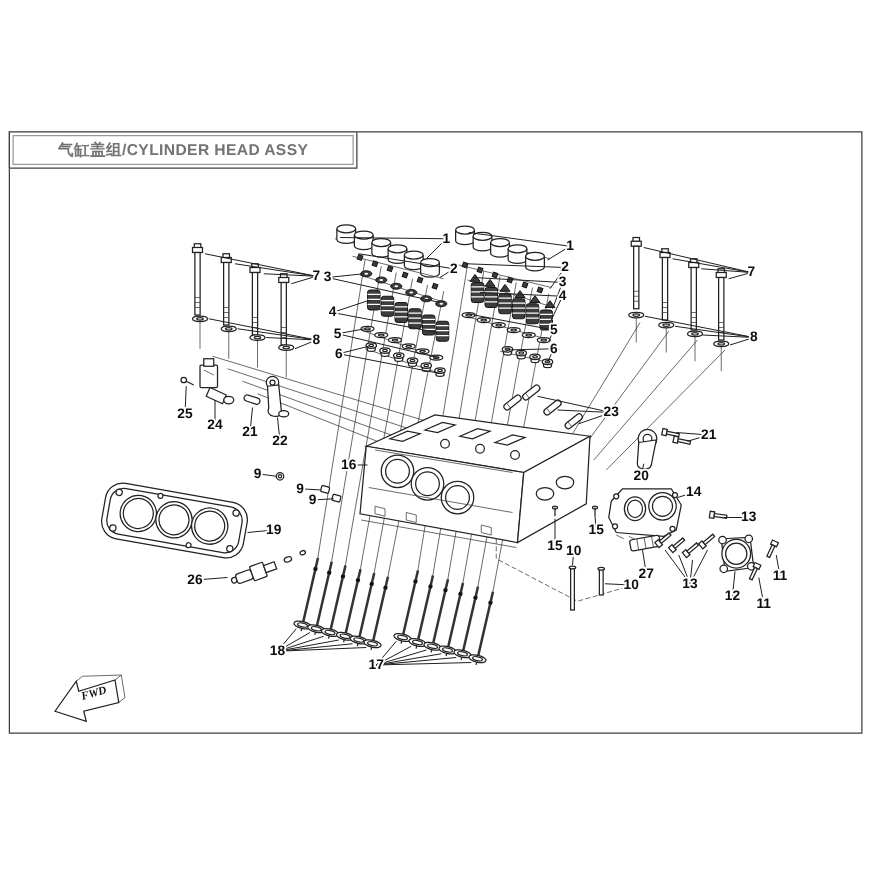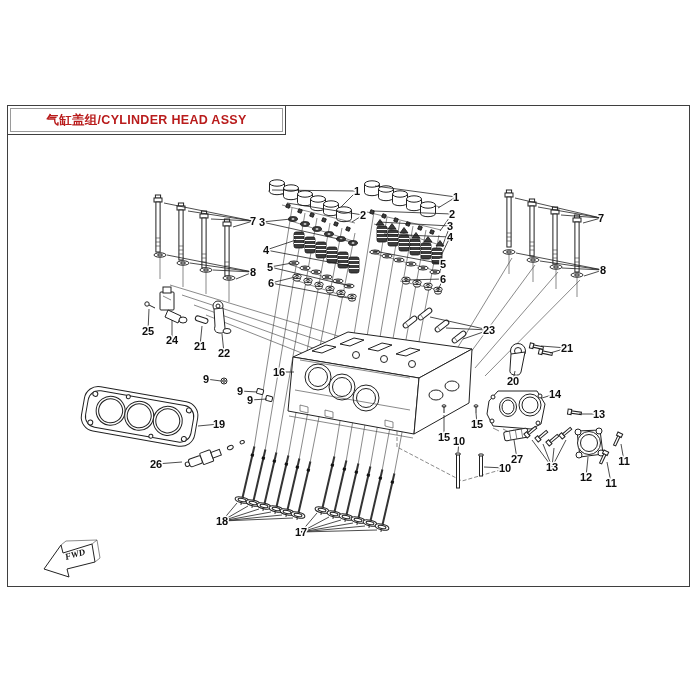--- a/index.html
+++ b/index.html
@@ -4,21 +4,21 @@
 <style>
   html,body{margin:0;padding:0;background:#fff;}
   #page{position:relative;width:700px;height:700px;background:#fff;overflow:hidden;
         font-family:"Liberation Sans",sans-serif;}
   #frame{position:absolute;left:7px;top:105px;width:683px;height:482px;
          border:1.5px solid #3f3f3f;box-sizing:border-box;}
   #title-box{position:absolute;left:7px;top:105px;width:279px;height:30px;
              border:1.5px solid #3f3f3f;box-sizing:border-box;background:#fff;}
   #title-inner{position:absolute;left:2px;top:2px;right:2px;bottom:2px;
                border:0.5px solid #9a9a9a;display:flex;align-items:center;justify-content:center;}
-  #title-text{font-weight:bold;font-size:12.5px;color:#b91c1c;letter-spacing:0.3px;white-space:nowrap;}
+  #title-text{font-weight:bold;font-size:12.5px;color:#737373;letter-spacing:0.3px;white-space:nowrap;}
   svg{position:absolute;left:0;top:0;}
   .ln{stroke:#222;stroke-width:1;fill:none;}
   .fw{fill:#fff;stroke:#222;stroke-width:1;}
   .fd{fill:#3d3d3d;stroke:#161616;stroke-width:0.8;}
   .thin{stroke:#3a3a3a;stroke-width:0.6;fill:none;}
   .leader{stroke:#1f1f1f;stroke-width:0.8;}
   .callout-num{font:bold 11px "Liberation Sans",sans-serif;fill:#0e0e0e;
                text-anchor:middle;dominant-baseline:central;
                paint-order:stroke;stroke:#fff;stroke-width:3px;stroke-linejoin:round;}
   .fwd-text{font:italic bold 9px "Liberation Serif",serif;fill:#111;}

